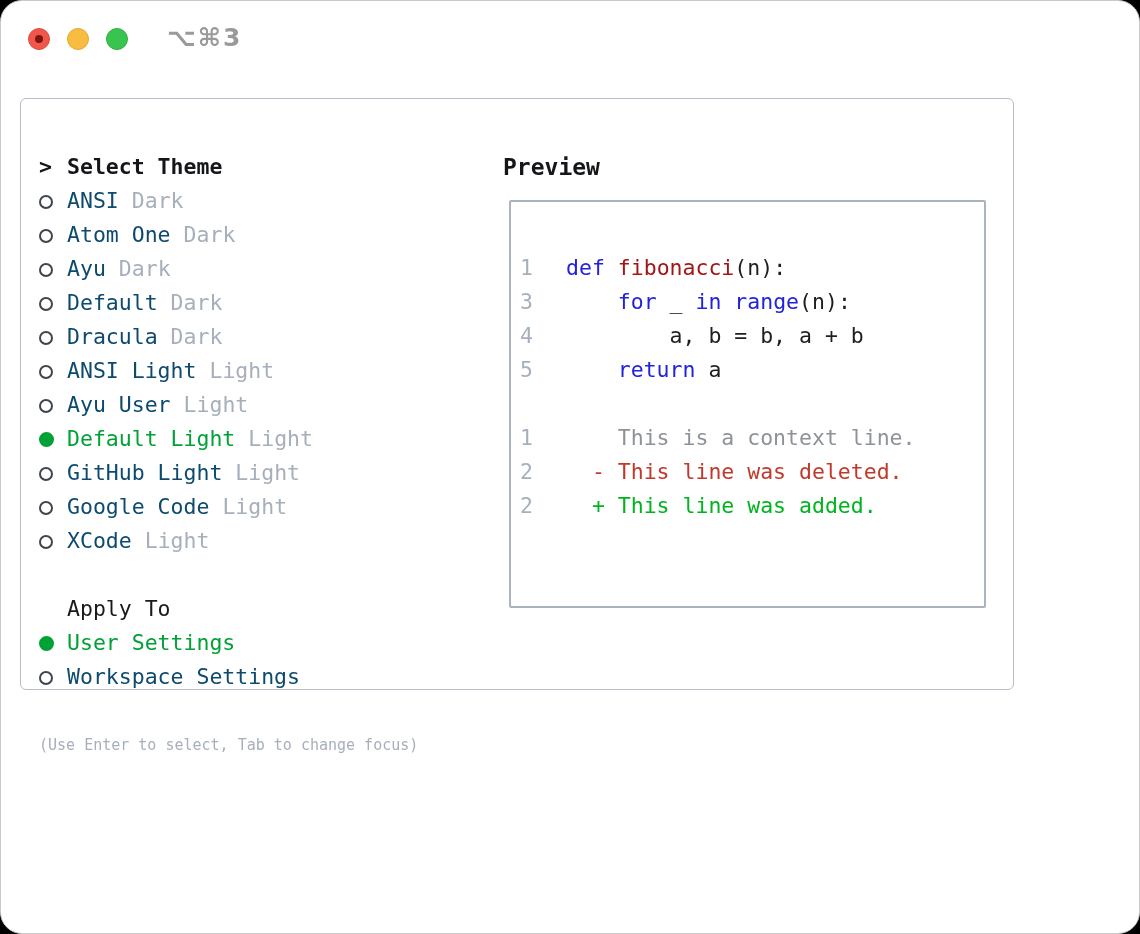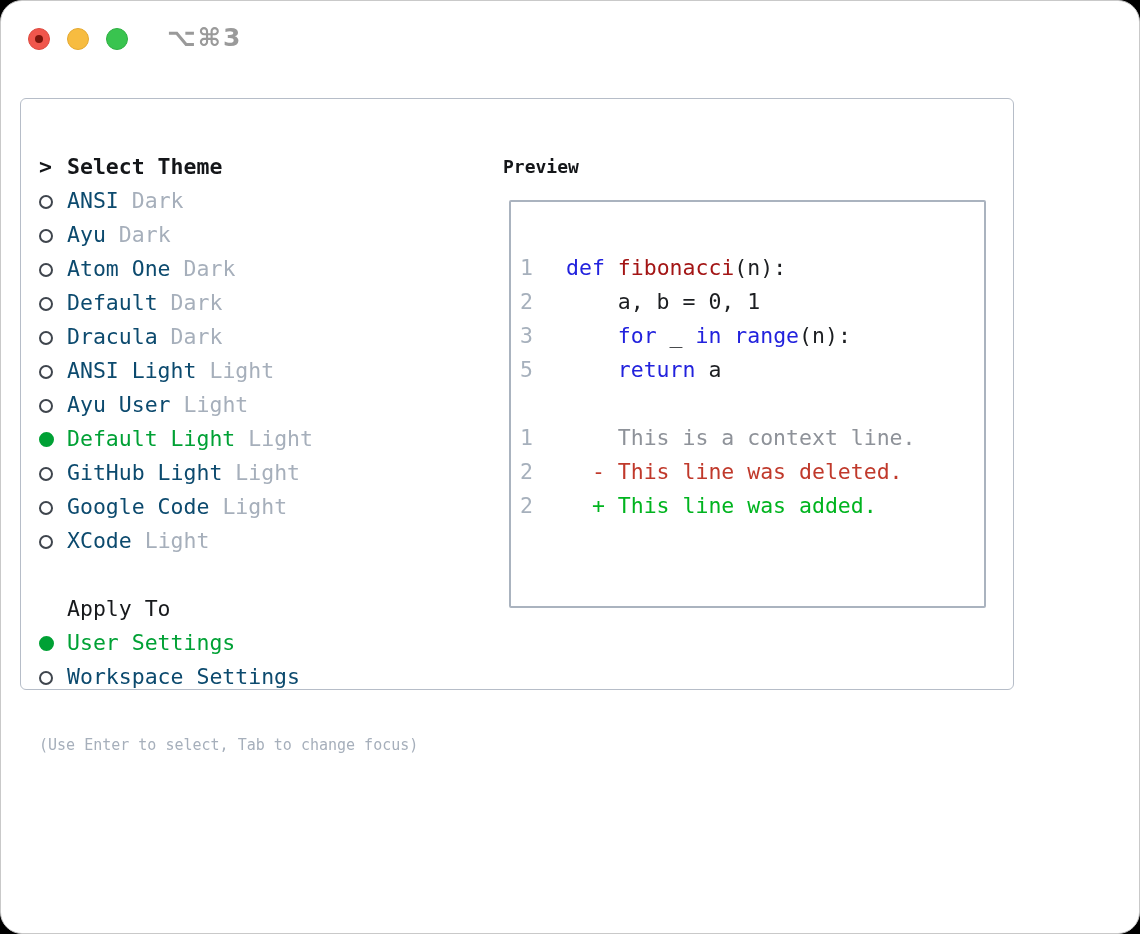--- a/index.html
+++ b/index.html
@@ -43,21 +43,21 @@
   .vr{color:var(--muted);margin-left:13px;}
   .applyhd{color:#17191c;}
   .applyhd .mk{width:28px;display:inline-block;}
   .hint{
     margin-top:0;max-width:400px;font-size:15px;line-height:34px;
     color:var(--muted);white-space:normal;
   }
   
   .preview-title{
     position:absolute;left:482px;top:51px;height:34px;line-height:34px;
-    font-size:18px;font-weight:bold;color:#141619;
+    font-size:23px;font-weight:bold;color:#141619;
   }
   .preview-box{
     position:absolute;left:488px;top:101px;width:477px;height:408px;
     border:2px solid #aab3bf;border-radius:2px;box-sizing:border-box;
     padding:49px 0 0 9px;overflow:hidden;background:#fff;
   }
   .cl{height:34px;line-height:34px;font-size:21.5px;white-space:pre;}
   .ln{display:inline-block;width:13px;color:#a6b0bc;}
   .cc{margin-left:33px;}
   .tok-pl{color:#1c1e21;}
@@ -84,22 +84,22 @@
     <span class="light green"></span>
     <span class="shortcut">⌥⌘3</span>
   </div>
 
   <div class="panel">
 
     <div class="leftcol">
       <div class="row hd"><span class="caret">&gt;</span><span>Select Theme</span></div>
       <div id="theme-items">
           <div class="row item"><span class="mk"><i class="circle"></i></span><span class="nm">ANSI</span><span class="vr">Dark</span></div>
+          <div class="row item"><span class="mk"><i class="circle"></i></span><span class="nm">Atom One</span><span class="vr">Dark</span></div>
           <div class="row item"><span class="mk"><i class="circle"></i></span><span class="nm">Ayu</span><span class="vr">Dark</span></div>
-          <div class="row item"><span class="mk"><i class="circle"></i></span><span class="nm">Atom One</span><span class="vr">Dark</span></div>
           <div class="row item"><span class="mk"><i class="circle"></i></span><span class="nm">Default</span><span class="vr">Dark</span></div>
           <div class="row item"><span class="mk"><i class="circle"></i></span><span class="nm">Dracula</span><span class="vr">Dark</span></div>
           <div class="row item"><span class="mk"><i class="circle"></i></span><span class="nm">ANSI Light</span><span class="vr">Light</span></div>
           <div class="row item"><span class="mk"><i class="circle"></i></span><span class="nm">Ayu User</span><span class="vr">Light</span></div>
           <div class="row item sel"><span class="mk"><i class="circle on"></i></span><span class="nm">Default Light</span><span class="vr">Light</span></div>
           <div class="row item"><span class="mk"><i class="circle"></i></span><span class="nm">GitHub Light</span><span class="vr">Light</span></div>
           <div class="row item"><span class="mk"><i class="circle"></i></span><span class="nm">Google Code</span><span class="vr">Light</span></div>
           <div class="row item"><span class="mk"><i class="circle"></i></span><span class="nm">XCode</span><span class="vr">Light</span></div>
         </div>
       <div class="row"></div>
@@ -110,22 +110,22 @@
         </div>
       <div class="row"></div>
       <div class="hint">(Use Enter to select, Tab to change focus)</div>
     </div>
 
     <div class="preview-title">Preview</div>
 
     <div class="preview-box">
       <div id="code-lines">
           <div class="cl"><span class="ln">1</span><span class="cc"><span class="tok-kw">def</span><span class="tok-pl"> </span><span class="tok-fn">fibonacci</span><span class="tok-pl">(n):</span></span></div>
-          <div class="cl"><span class="ln">2</span><span class="cc"><span class="tok-pl">    a, b = 0, 1</span></span></div>
           <div class="cl"><span class="ln">3</span><span class="cc"><span class="tok-pl">    </span><span class="tok-kw">for</span><span class="tok-pl"> _ </span><span class="tok-kw">in</span><span class="tok-pl"> </span><span class="tok-kw">range</span><span class="tok-pl">(n):</span></span></div>
+          <div class="cl"><span class="ln">4</span><span class="cc"><span class="tok-pl">        a, b = b, a + b</span></span></div>
           <div class="cl"><span class="ln">5</span><span class="cc"><span class="tok-pl">    </span><span class="tok-kw">return</span><span class="tok-pl"> a</span></span></div>
           <div class="cl"><span class="ln"></span><span class="cc"></span></div>
           <div class="cl"><span class="ln">1</span><span class="cc"><span class="tok-ctx">    This is a context line.</span></span></div>
           <div class="cl"><span class="ln">2</span><span class="cc"><span class="tok-del">  - This line was deleted.</span></span></div>
           <div class="cl"><span class="ln">2</span><span class="cc"><span class="tok-add">  + This line was added.</span></span></div>
         </div>
     </div>
 
   </div>
 </div>

